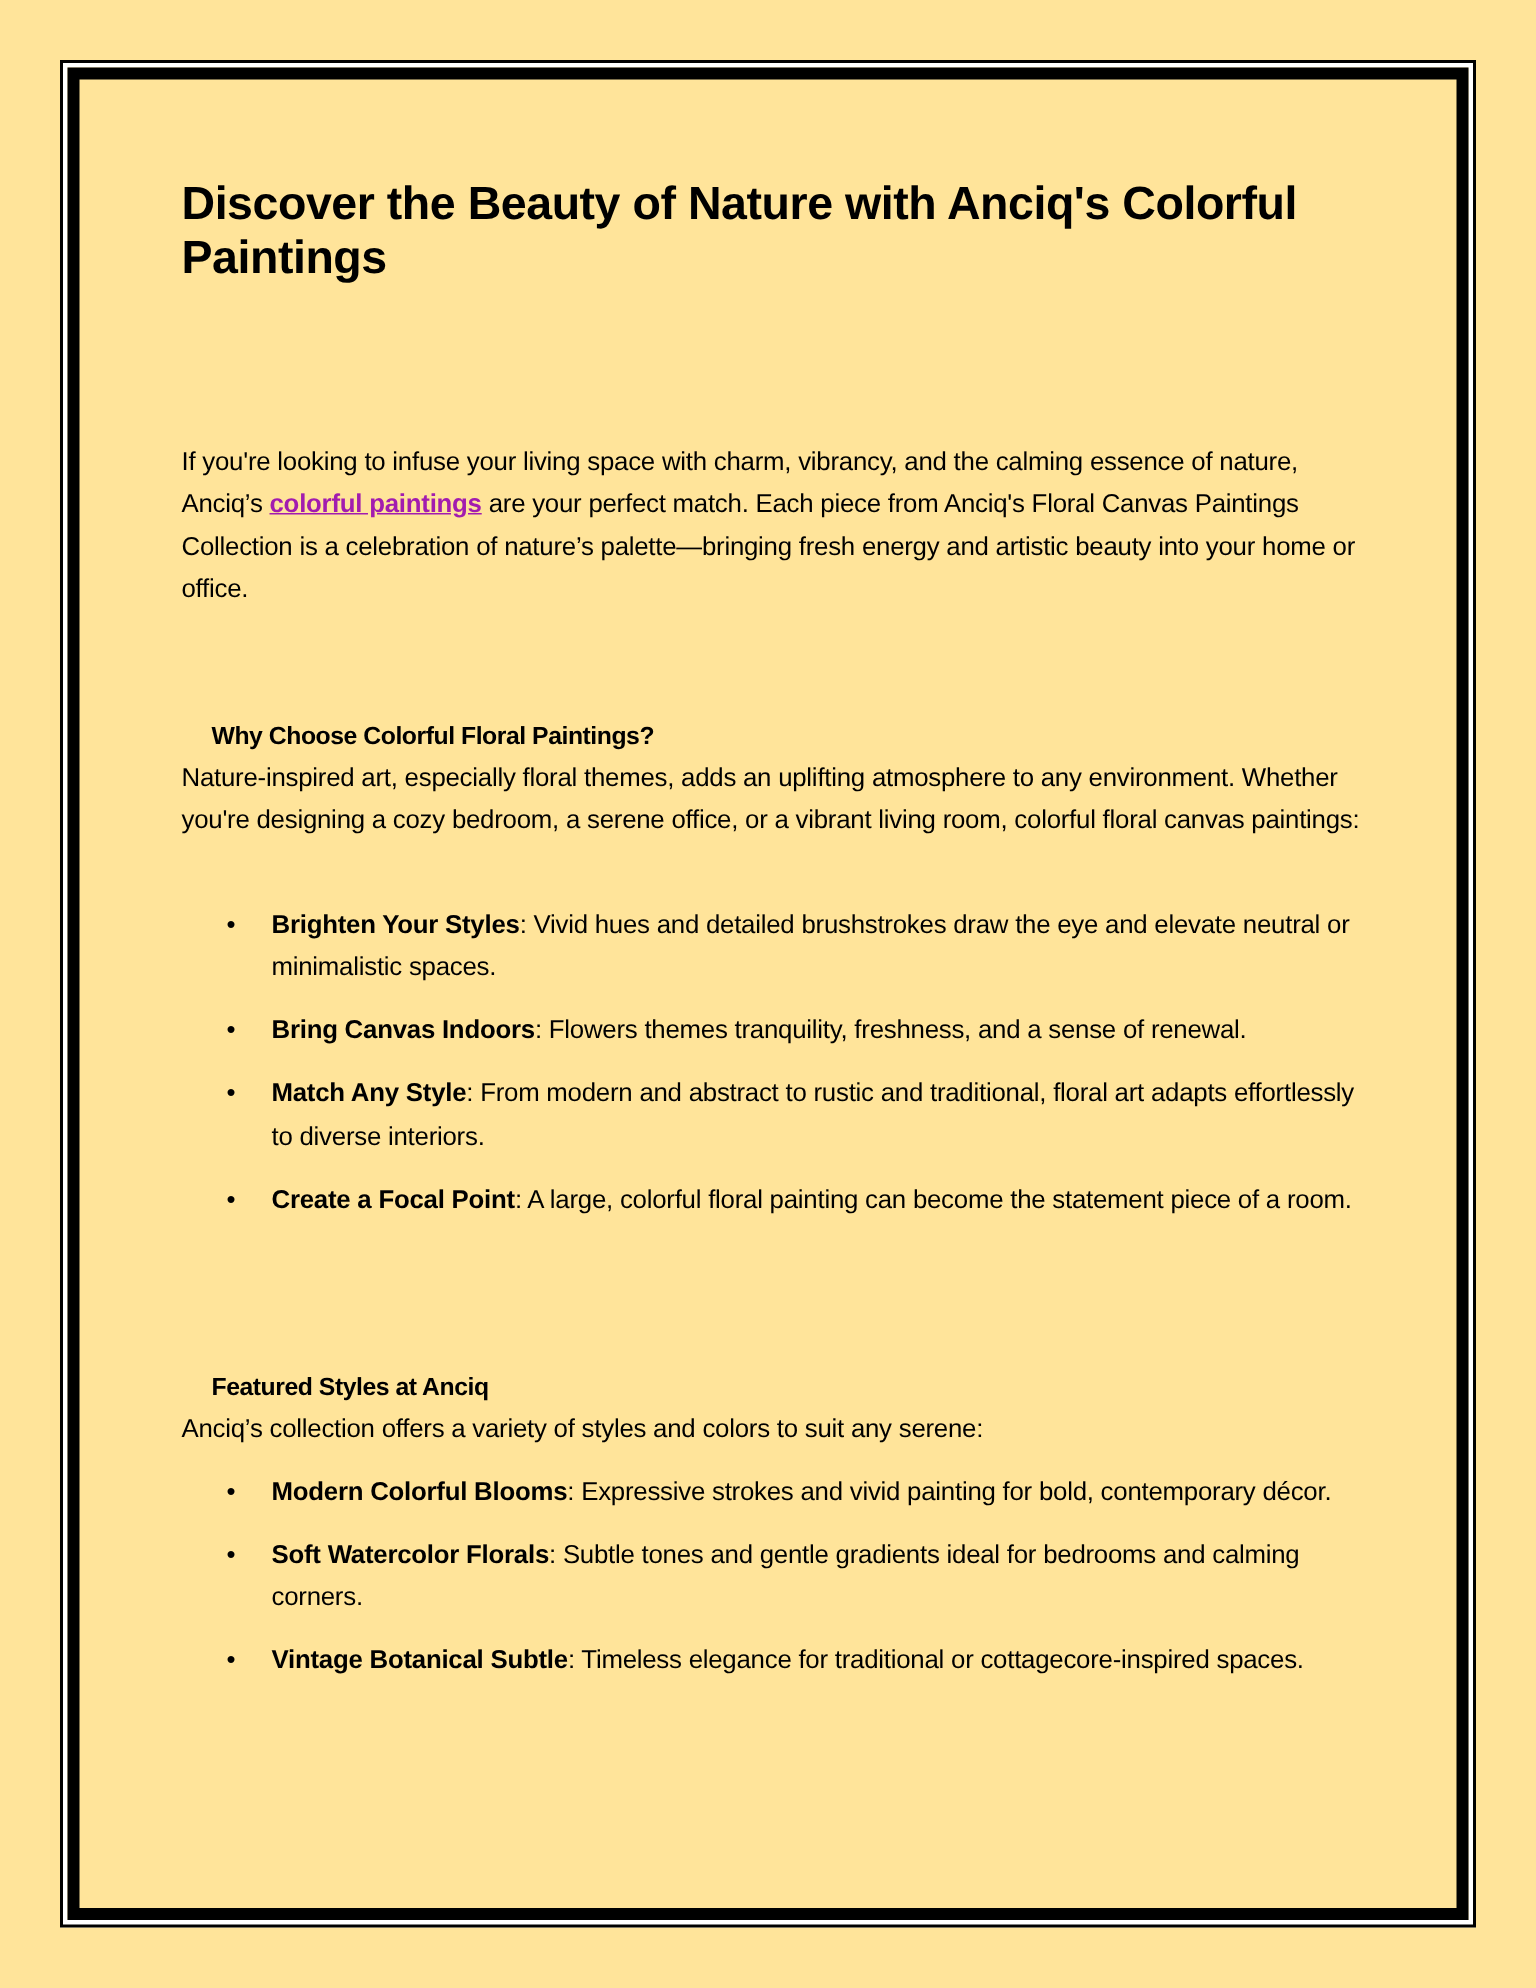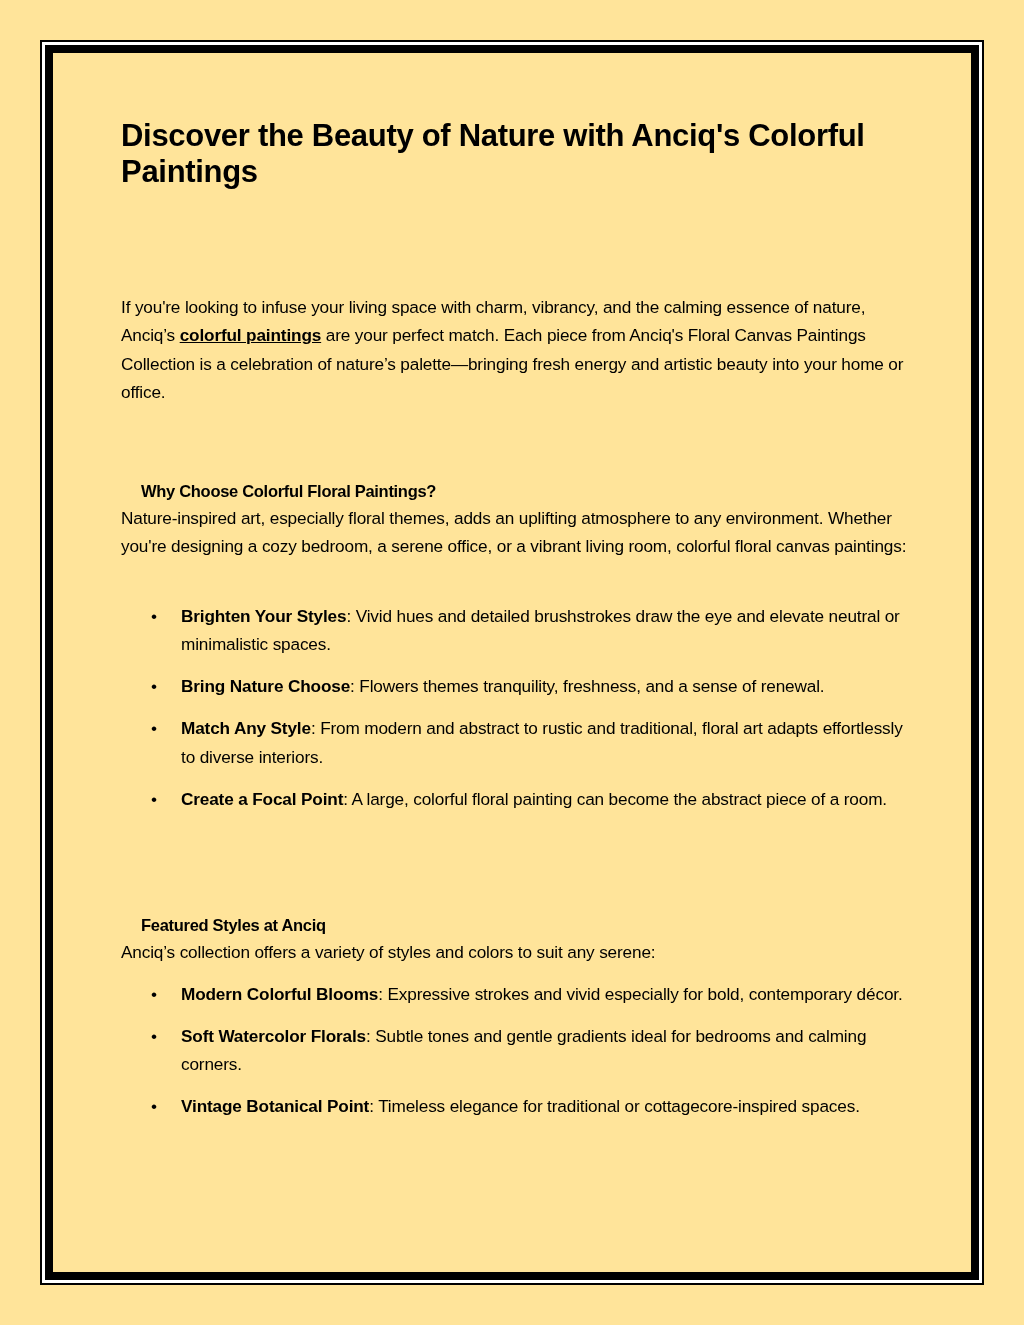--- a/index.html
+++ b/index.html
@@ -46,21 +46,21 @@
     position: absolute;
     left: 0;
     margin: 0;
     font-size: 17.2px;
     line-height: 28.3px;
     width: 790px;
     letter-spacing: -0.15px;
   }
   .intro { top: 293px; }
   a.link {
-    color: #000000;
+    color: #a21caf;
     font-weight: bold;
     text-decoration: underline;
   }
   .heading {
     position: absolute;
     left: 4px;
     margin: 16px;
     font-size: 16.5px;
     font-weight: bold;
     letter-spacing: -0.3px;
@@ -101,27 +101,27 @@
 
   <h1>Discover the Beauty of Nature with Anciq's Colorful Paintings</h1>
 
   <p class="para intro"><span>If you're looking to infuse your living space with charm, vibrancy, and the calming essence of nature, Anciq’s </span><a class="link" href="#">colorful paintings</a><span> are your perfect match. Each piece from Anciq's Floral Canvas Paintings Collection is a celebration of nature’s palette—bringing fresh energy and artistic beauty into your home or office.</span></p>
 
   <h2 class="heading h-why">Why Choose Colorful Floral Paintings?</h2>
   <p class="para why-text">Nature-inspired art, especially floral themes, adds an uplifting atmosphere to any environment. Whether you're designing a cozy bedroom, a serene office, or a vibrant living room, colorful floral canvas paintings:</p>
 
   <ul class="bullets why-list">
     <li><span class="dot">•</span><b>Brighten Your Styles</b><span>: Vivid hues and detailed brushstrokes draw the eye and elevate neutral or minimalistic spaces.</span></li>
-    <li><span class="dot">•</span><b>Bring Nature Choose</b><span>: Flowers themes tranquility, freshness, and a sense of renewal.</span></li>
+    <li><span class="dot">•</span><b>Bring Canvas Indoors</b><span>: Flowers themes tranquility, freshness, and a sense of renewal.</span></li>
     <li><span class="dot">•</span><b>Match Any Style</b><span>: From modern and abstract to rustic and traditional, floral art adapts effortlessly to diverse interiors.</span></li>
-    <li><span class="dot">•</span><b>Create a Focal Point</b><span>: A large, colorful floral painting can become the abstract piece of a room.</span></li>
+    <li><span class="dot">•</span><b>Create a Focal Point</b><span>: A large, colorful floral painting can become the statement piece of a room.</span></li>
   </ul>
 
   <h2 class="heading h-feat">Featured Styles at Anciq</h2>
   <p class="para feat-text">Anciq’s collection offers a variety of styles and colors to suit any serene:</p>
 
   <ul class="bullets feat-list">
-    <li><span class="dot">•</span><b>Modern Colorful Blooms</b><span>: Expressive strokes and vivid especially for bold, contemporary décor.</span></li>
+    <li><span class="dot">•</span><b>Modern Colorful Blooms</b><span>: Expressive strokes and vivid painting for bold, contemporary décor.</span></li>
     <li><span class="dot">•</span><b>Soft Watercolor Florals</b><span>: Subtle tones and gentle gradients ideal for bedrooms and calming corners.</span></li>
-    <li><span class="dot">•</span><b>Vintage Botanical Point</b><span>: Timeless elegance for traditional or cottagecore-inspired spaces.</span></li>
+    <li><span class="dot">•</span><b>Vintage Botanical Subtle</b><span>: Timeless elegance for traditional or cottagecore-inspired spaces.</span></li>
   </ul>
 
 </div>
 
 </body></html>

